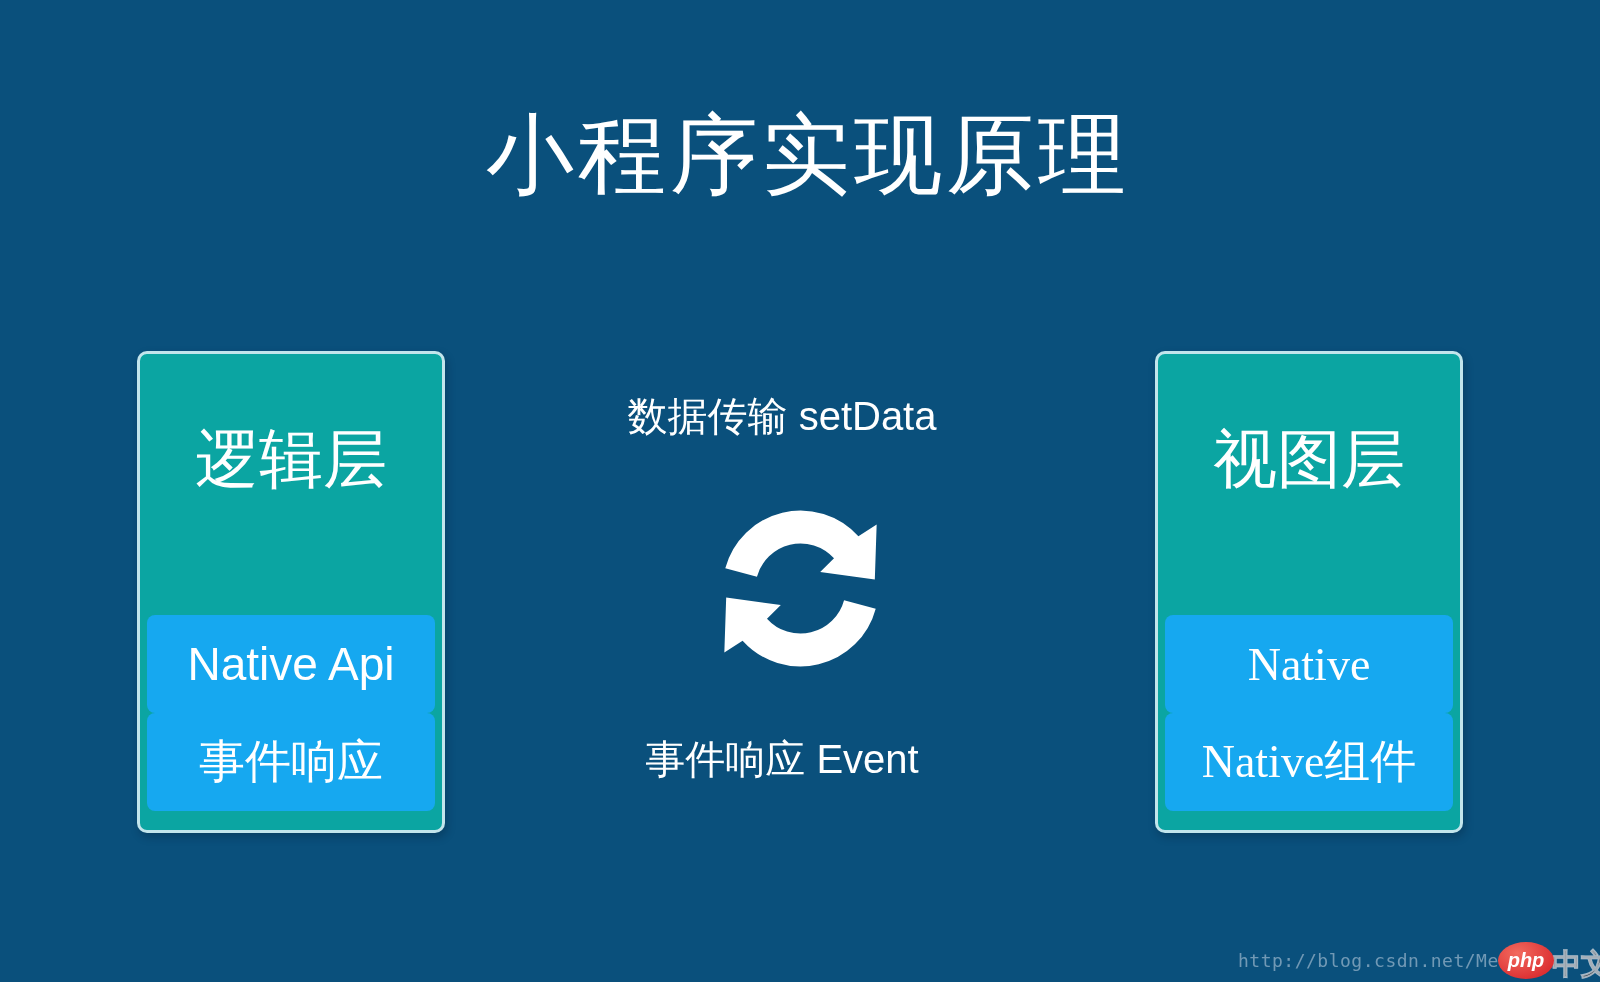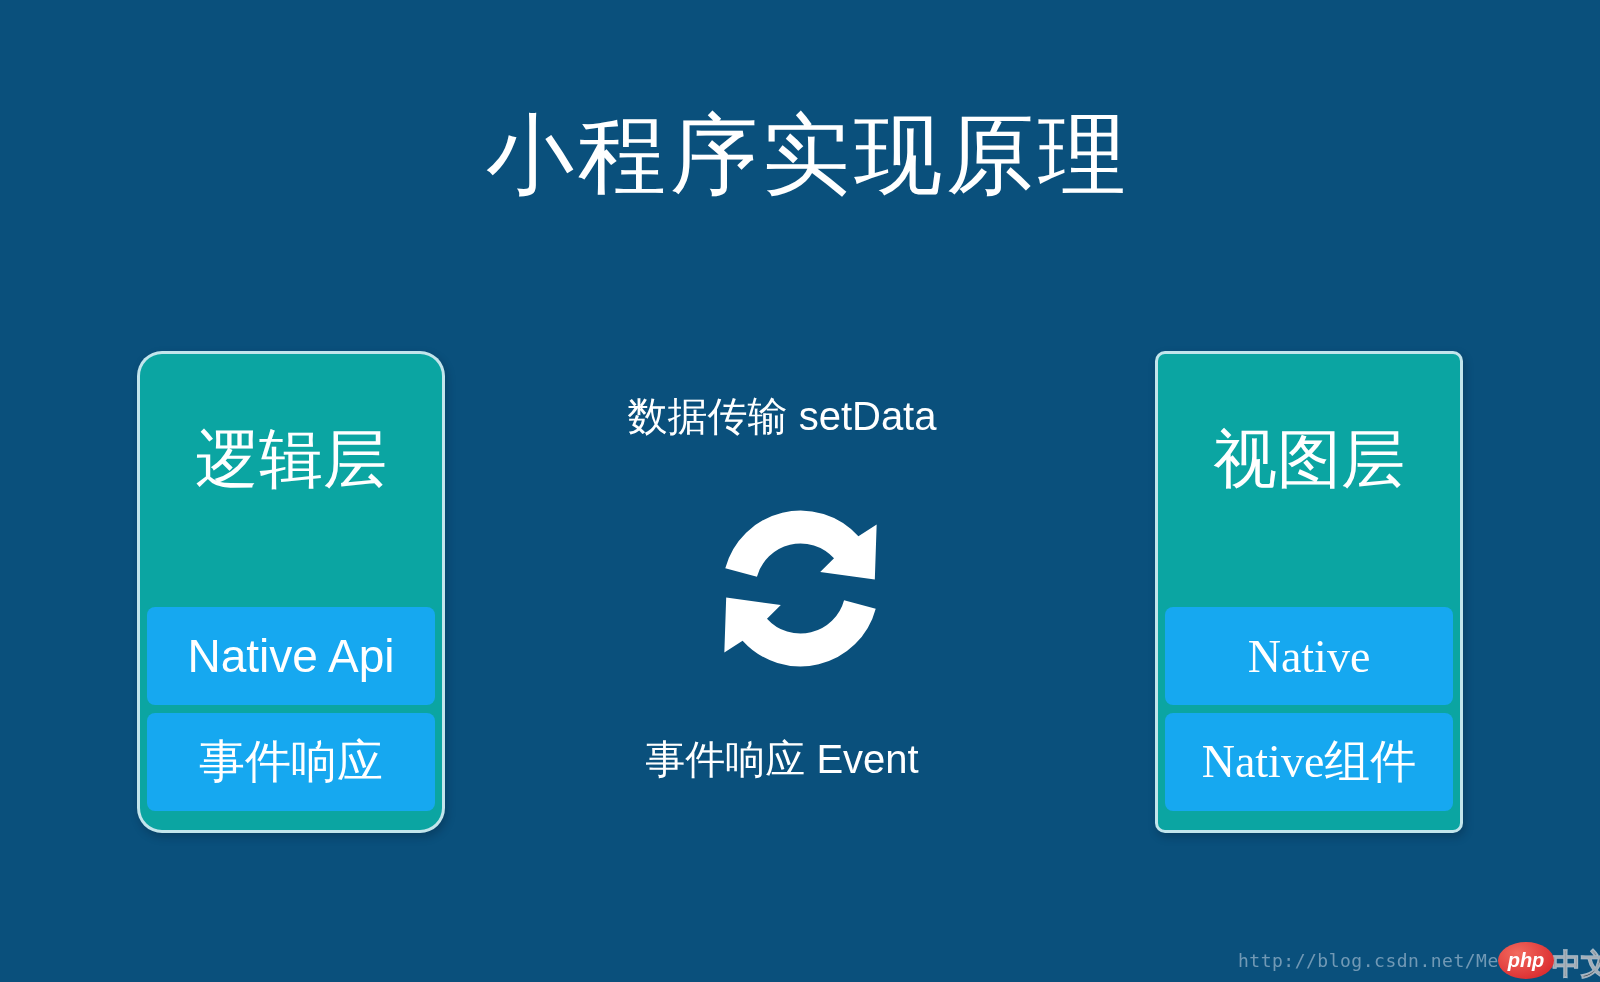--- a/index.html
+++ b/index.html
@@ -22,30 +22,30 @@
   .panel{
     position:absolute;top:351px;
     width:308px;height:482px;box-sizing:border-box;
     background:#0BA5A2;
     border:3px solid rgba(210,234,242,0.92);
     border-radius:10px;
     padding:7px;
     display:flex;flex-direction:column;
     box-shadow:2px 4px 8px rgba(0,20,40,0.28);
   }
-  .panel.left{left:137px;border-radius:25px;}
+  .panel.left{left:137px;}
   .panel.right{left:1155px;font-family:Liberation Serif, serif;}
   .panel-label{
     height:196px;
     display:flex;align-items:center;justify-content:center;
     font-size:64px;font-weight:400;color:#FFFFFF;
   }
   .chips{
     margin-top:auto;
-    display:flex;flex-direction:column;gap:8px;
+    display:flex;flex-direction:column;gap:0;
     padding-bottom:12px;
   }
   .chip{
     height:98px;
     background:#16A8F0;
     border-radius:8px;
     display:flex;align-items:center;justify-content:center;
     font-size:46px;color:#FFFFFF;
   }
   

